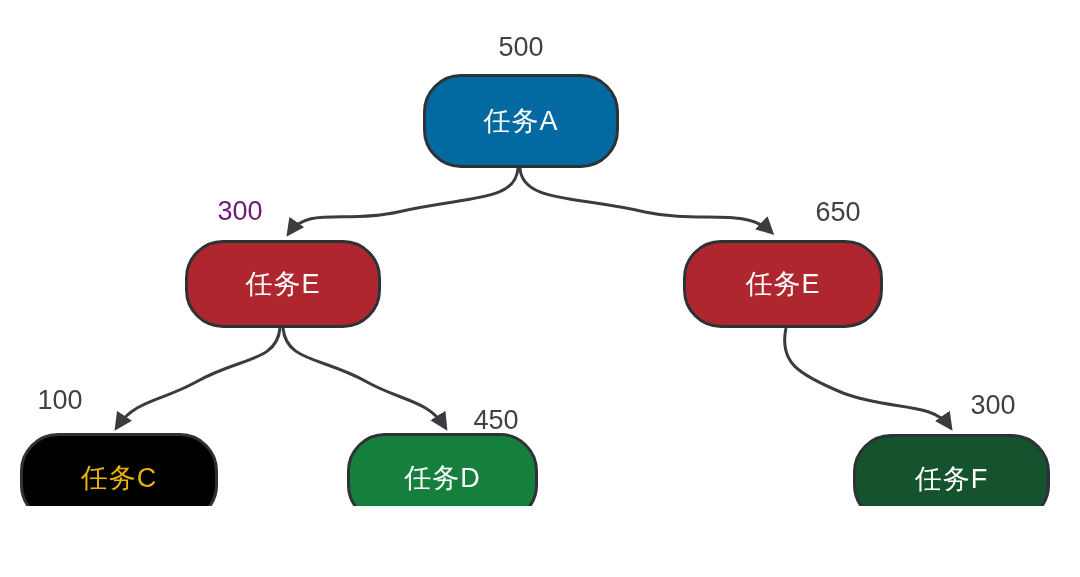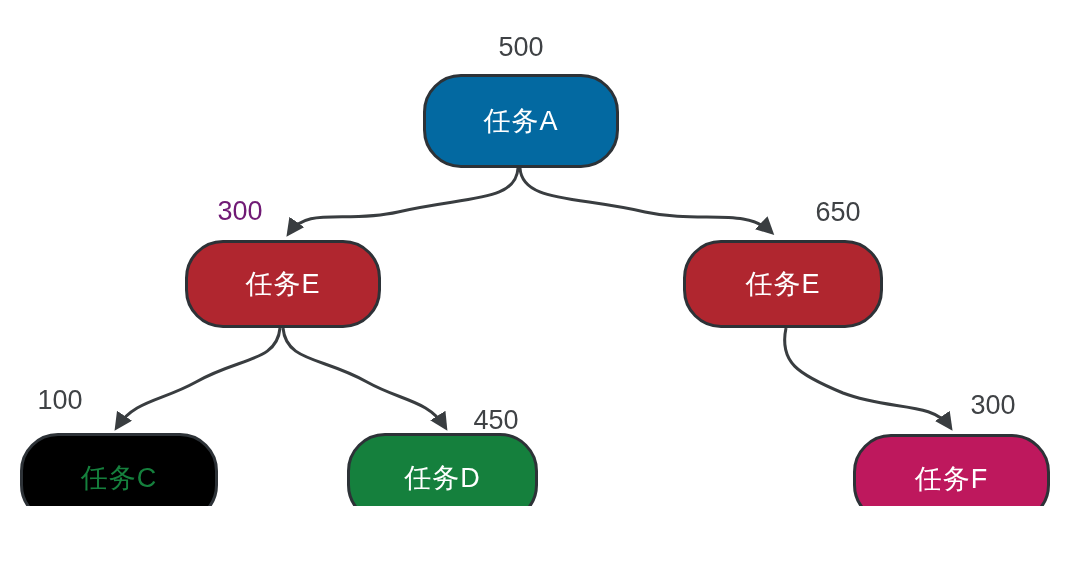--- a/index.html
+++ b/index.html
@@ -67,25 +67,25 @@
   </div>
 
   <div class="node" style="left: 185px; top: 240px; width: 196px; height: 88px; background: rgb(176, 38, 47); border-color: rgb(45, 50, 55); color: rgb(255, 255, 255);">
     <span>任务E</span>
   </div>
 
   <div class="node" style="left: 683px; top: 240px; width: 200px; height: 88px; background: rgb(176, 38, 47); border-color: rgb(45, 50, 55); color: rgb(255, 255, 255);">
     <span>任务E</span>
   </div>
 
-  <div class="node" style="left: 20px; top: 433px; width: 198px; height: 90px; background: rgb(0, 0, 0); border-color: rgb(45, 50, 55); color: #15803d;">
+  <div class="node" style="left: 20px; top: 433px; width: 198px; height: 90px; background: rgb(0, 0, 0); border-color: rgb(45, 50, 55); color: #eab308;">
     <span>任务C</span>
   </div>
 
   <div class="node" style="left: 347px; top: 433px; width: 191px; height: 90px; background: #15803d; border-color: rgb(45, 50, 55); color: rgb(255, 255, 255);">
     <span>任务D</span>
   </div>
 
-  <div class="node" style="left: 853px; top: 434px; width: 197px; height: 89px; background: #be185d; border-color: rgb(45, 50, 55); color: rgb(255, 255, 255);">
+  <div class="node" style="left: 853px; top: 434px; width: 197px; height: 89px; background: #14532d; border-color: rgb(45, 50, 55); color: rgb(255, 255, 255);">
     <span>任务F</span>
   </div>
 
 </div>
 
 </body></html>

